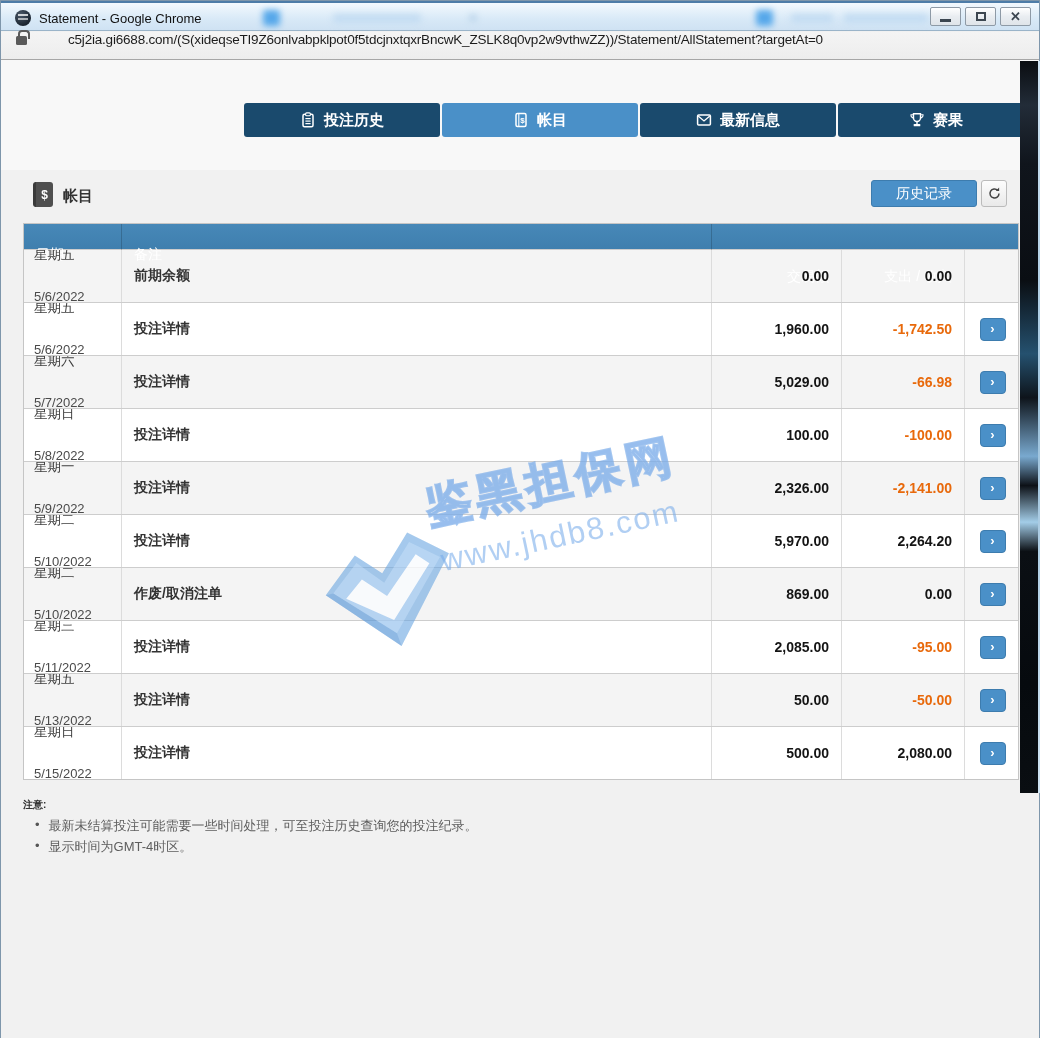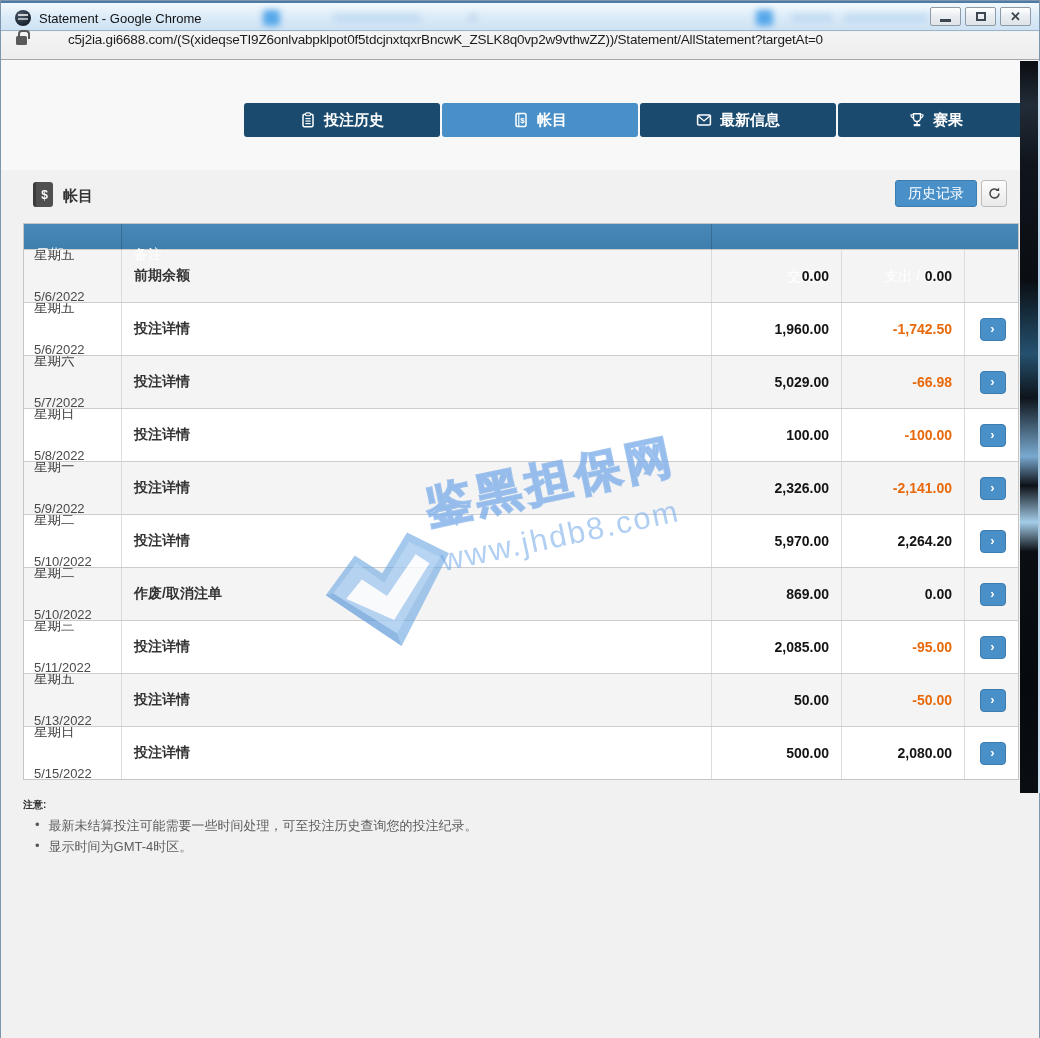--- a/index.html
+++ b/index.html
@@ -60,21 +60,21 @@
   .navbtn svg { display:block; }
   
   #section-head { position:absolute; left:0; top:120px; width:100%; height:40px; }
   .ledger-badge {
     position:absolute; left:32px; top:2px; width:20px; height:25px; background:#4f4f4f; border-radius:3px;
     border-left:3px solid #3a3a3a; color:#fff; font-size:12px; font-weight:bold;
     display:flex; align-items:center; justify-content:center;
   }
   #section-title { position:absolute; left:62px; top:7px; font-size:15px; font-weight:bold; color:#333; }
   #history-btn {
-    position:absolute; right:62px; top:0; height:27px; padding:0 12px;
+    position:absolute; right:62px; top:0; height:27px; padding:0 24px;
     background:#4a90c8; color:#fff; font-size:14px; border:1px solid #3d7cae; border-radius:3px;
     cursor:pointer; font-family:inherit;
   }
   #refresh-btn {
     position:absolute; right:32px; top:0; width:26px; height:27px;
     background:linear-gradient(#fdfdfd,#e9e9e9); border:1px solid #bbb; border-radius:3px;
     display:flex; align-items:center; justify-content:center; cursor:pointer;
   }
   
   #table { position:absolute; left:22px; top:163px; width:996px; border:1px solid #c5c5c5; background:#fff; }

